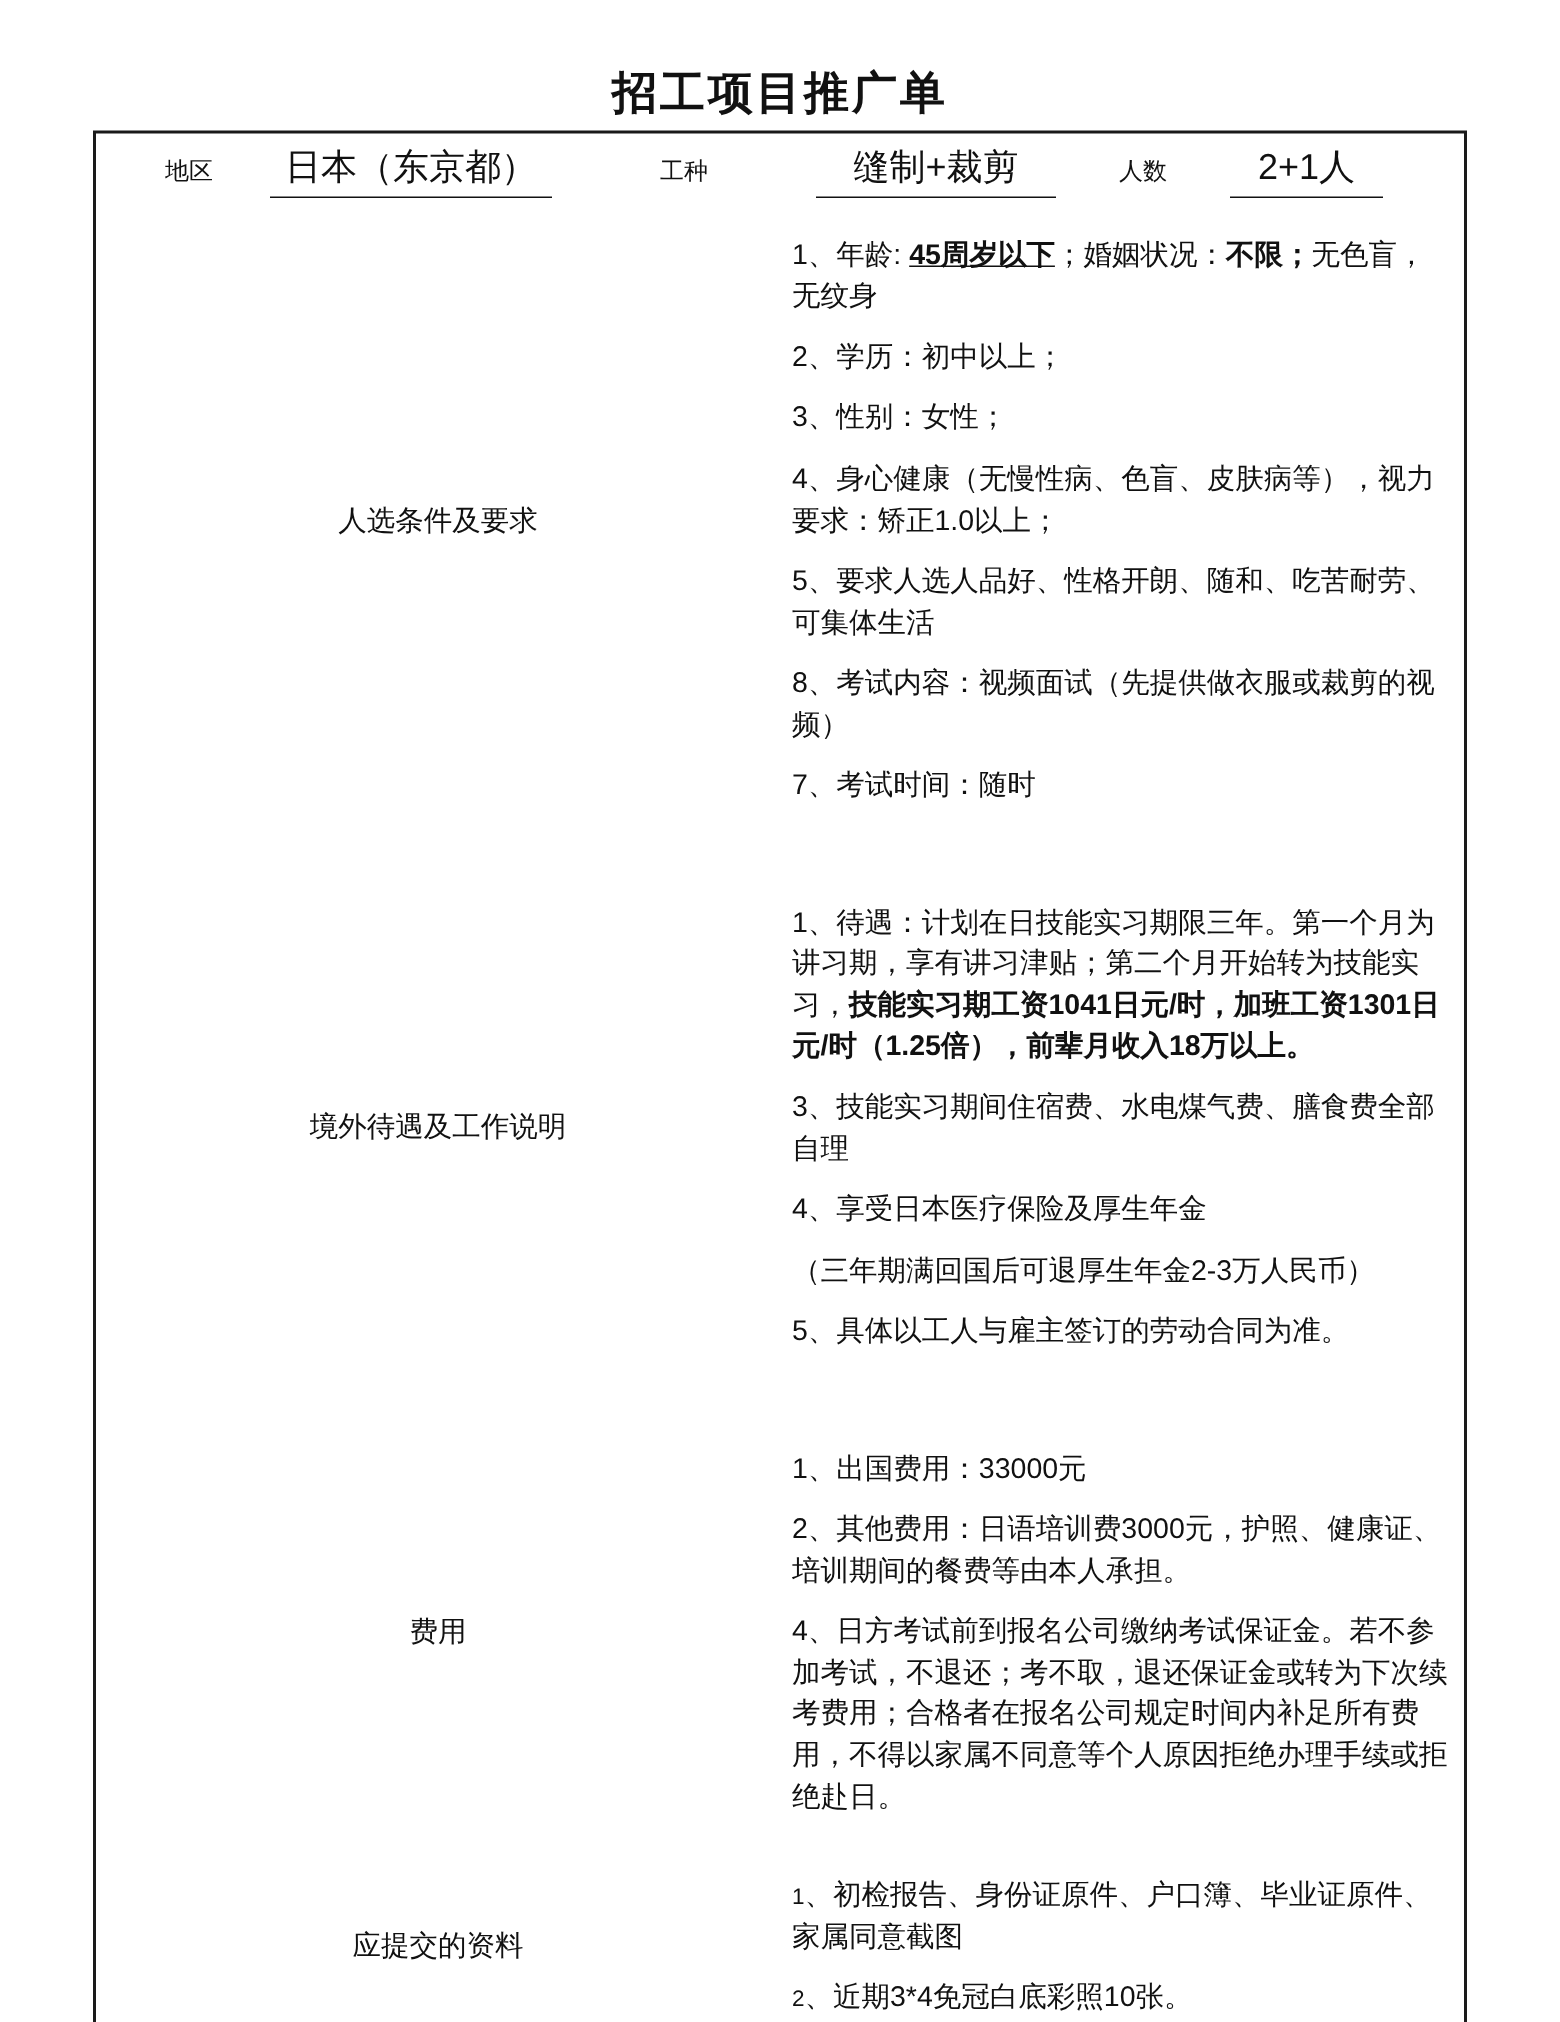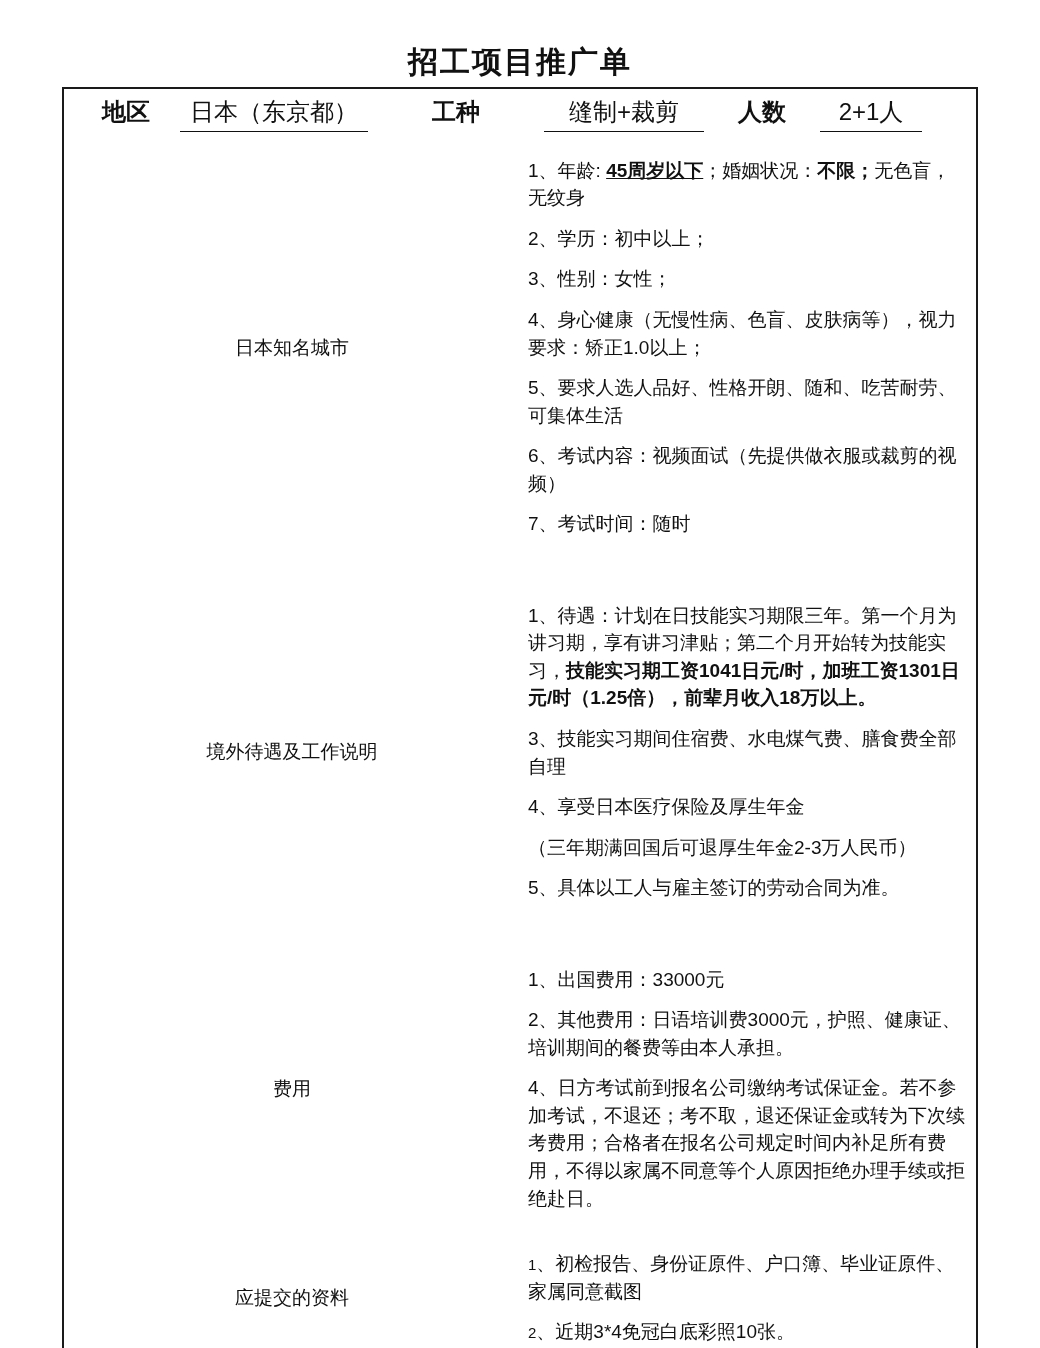--- a/index.html
+++ b/index.html
@@ -62,23 +62,22 @@
     font-size: 20px;
   }
   .hdr-line {
     display: flex;
     align-items: baseline;
     justify-content: flex-start;
     gap: 0;
     width: 100%;
   }
   .hdr-lbl {
-    font-size: 24px;
+    font-size: 16px;
     white-space: nowrap;
-    font-weight: bold;
   }
   .hdr-val {
     border-bottom: 1.5px solid #111;
     padding: 0 10px 1px 10px;
     white-space: nowrap;
     font-size: 24px;
   }
   .body-text {
     font-size: 19.5px;
     line-height: 1.5;
@@ -204,28 +203,28 @@
             <span class="hdr-val" style="min-width:168px;text-align:center;">日本（东京都）</span>
             <span class="hdr-lbl" style="width:176px;text-align:center;">工种</span>
             <span class="hdr-val" style="min-width:140px;text-align:center;">缝制+裁剪</span>
             <span class="hdr-lbl" style="width:116px;text-align:center;">人数</span>
             <span class="hdr-val" style="min-width:82px;text-align:center;">2+1人</span>
           </div>
         </td>
       </tr>
 
       <tr>
-        <td class="label-cell">日本知名城市</td>
+        <td class="label-cell">人选条件及要求</td>
         <td class="body-text">
           <span class="ln">1、年龄:&nbsp;<span class="u-bold">45周岁以下</span>；婚姻状况：<span class="b">不限；</span>无色盲，无纹身</span>
           <span class="ln">2、学历：初中以上；</span>
           <span class="ln">3、性别：女性；</span>
           <span class="ln">4、身心健康（无慢性病、色盲、皮肤病等），视力要求：矫正1.0以上；</span>
           <span class="ln">5、要求人选人品好、性格开朗、随和、吃苦耐劳、可集体生活</span>
-          <span class="ln">6、考试内容：视频面试（先提供做衣服或裁剪的视频）</span>
+          <span class="ln">8、考试内容：视频面试（先提供做衣服或裁剪的视频）</span>
           <span class="ln">7、考试时间：随时</span>
         </td>
       </tr>
 
       <tr class="spacer-row">
             <td></td>
             <td></td>
           </tr>
 
       <tr>

